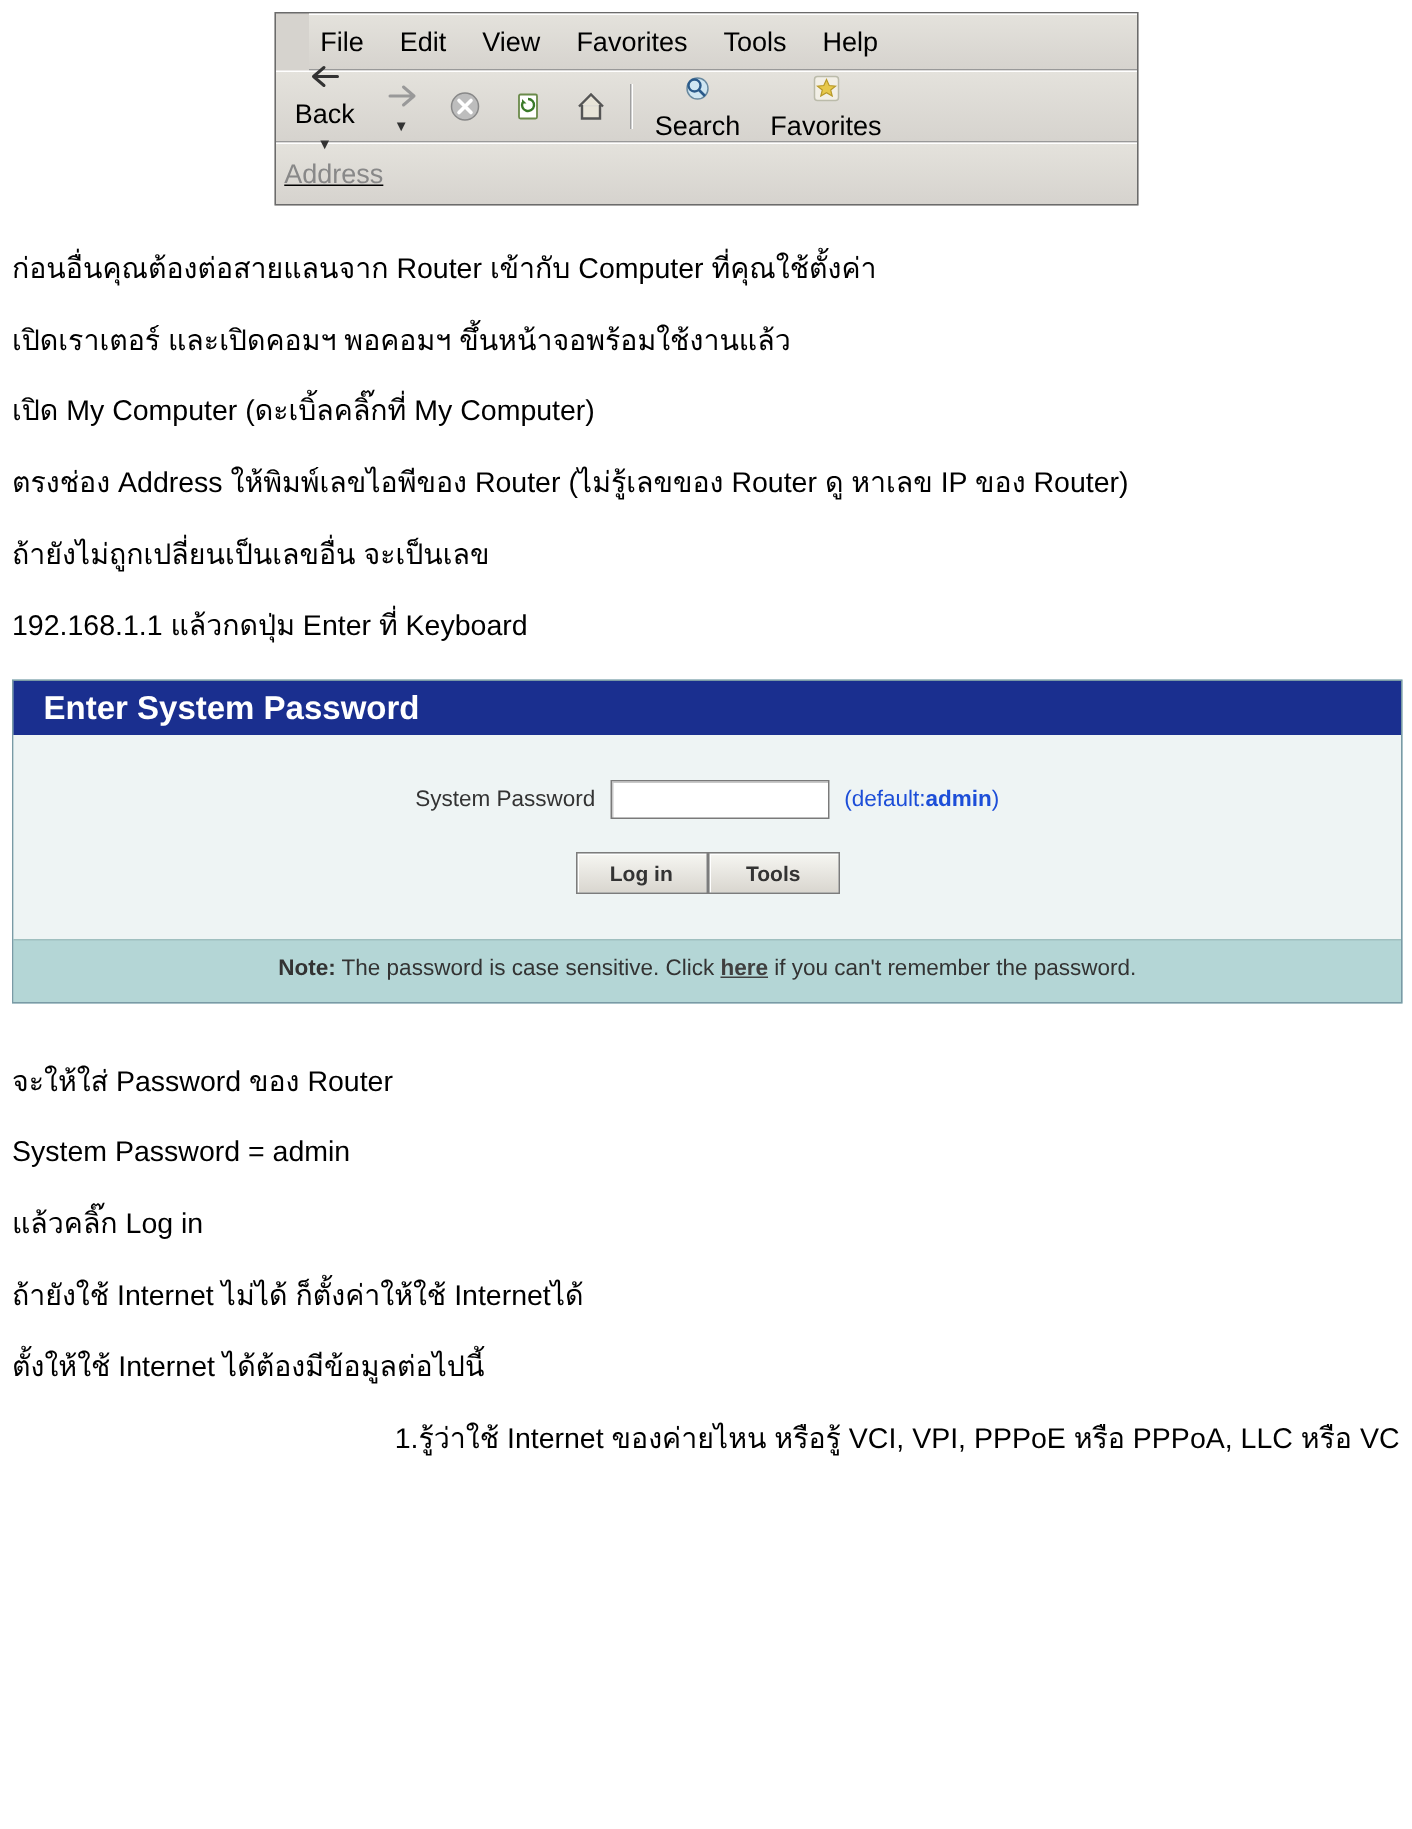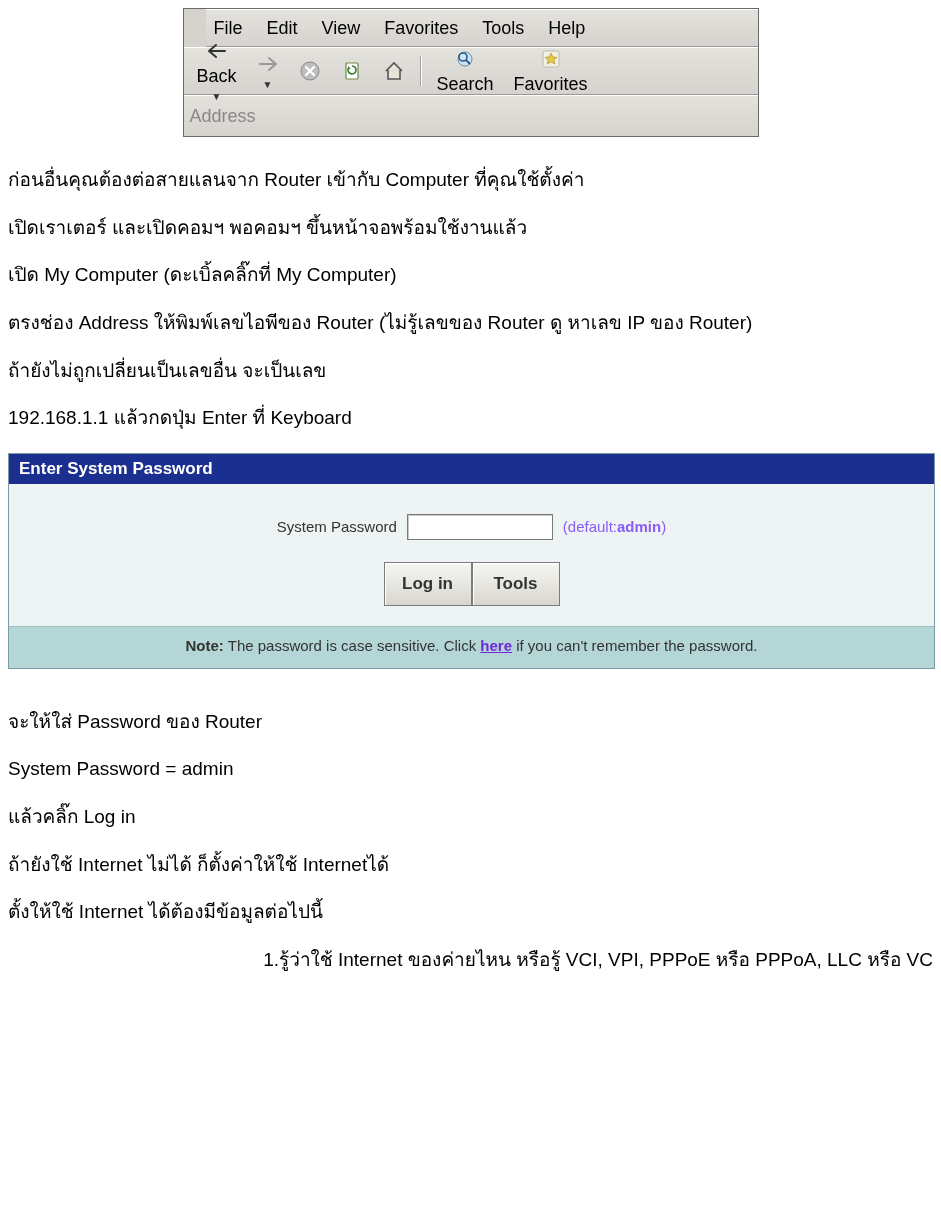--- a/index.html
+++ b/index.html
@@ -51,20 +51,21 @@
   .sep{width:1px;height:30px;background:#a0a0a0;margin:0 2px;border-right:1px solid #fff;}
   .tri{font-size:10px;color:#333;}
   .ie-addrbar{
     display:flex;
     align-items:center;
     height:40px;
     padding:0 6px;
     gap:6px;
     border-top:1px solid #fff;
     background:linear-gradient(#e4e2dc,#d6d3ce);
+    text-decoration:underline;
   }
   .addr-label{color:#888;}
   .addr-box{
     flex:1;
     display:flex;
     align-items:center;
     height:26px;
     background:#fff;
     border:1px solid #7a7a7a;
     box-shadow:inset 1px 1px 0 #c8c8c8;
@@ -86,64 +87,64 @@
     border:1px solid #7a9aa5;
     background:#b4d6d6;
     font-family:Verdana,Tahoma,Arial,sans-serif;
     font-size:15px;
     color:#222;
   }
   .login-title{
     background:#1a2f8f;
     color:#fff;
     font-weight:bold;
-    font-size:17px;
-    padding:5px 10px;
+    font-size:22px;
+    padding:5px 20px;
   }
   .login-body{
     background:#eef4f4;
-    padding:30px 10px 20px 10px;
+    padding:30px 10px 30px 10px;
     text-align:center;
   }
   .login-row{
     display:flex;
     justify-content:center;
     align-items:center;
     gap:10px;
     margin-bottom:22px;
   }
   .login-row label{color:#333;}
   .login-row input[type="password"]{
     width:140px;height:22px;
     border:1px solid #7a7a7a;
     background:#fff;
     box-shadow:inset 1px 1px 0 #c8c8c8;
   }
-  .hint{color:#8b5cf6;text-align:right;}
+  .hint{color:#1d4ed8;text-align:right;}
   .hint b{font-weight:bold;}
   .btnrow{display:flex;justify-content:center;gap:0;}
   .winbtn{
     min-width:88px;
-    height:44px;
+    height:28px;
     padding:0 14px;
-    font-family:inherit;font-size:17px;font-weight:bold;color:#333;
+    font-family:inherit;font-size:14px;font-weight:bold;color:#333;
     background:linear-gradient(#f6f6f2,#d9d6cf);
     border:1px solid #7c7c7c;
     box-shadow:inset 1px 1px 0 #fff;
     cursor:default;
   }
   .login-note{
     background:#b4d6d6;
     padding:10px 14px 14px 14px;
     text-align:center;
     color:#333;
     border-top:1px solid #9fbfbf;
   }
   .login-note b{font-weight:bold;}
-  .login-note .lnk{color:#6d28d9;font-weight:bold;text-decoration:underline;cursor:pointer;}
+  .login-note .lnk{color:#404040;font-weight:bold;text-decoration:underline;cursor:pointer;}
 </style>
 </head>
 <body>
 
 <div class="ie-shot">
   <div class="ie-menubar">
     <span>File</span>
     <span>Edit</span>
     <span>View</span>
     <span>Favorites</span>

